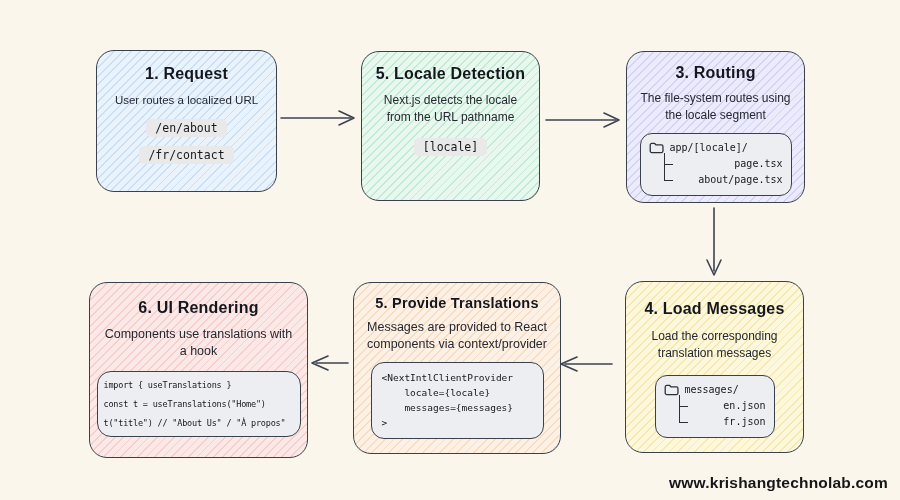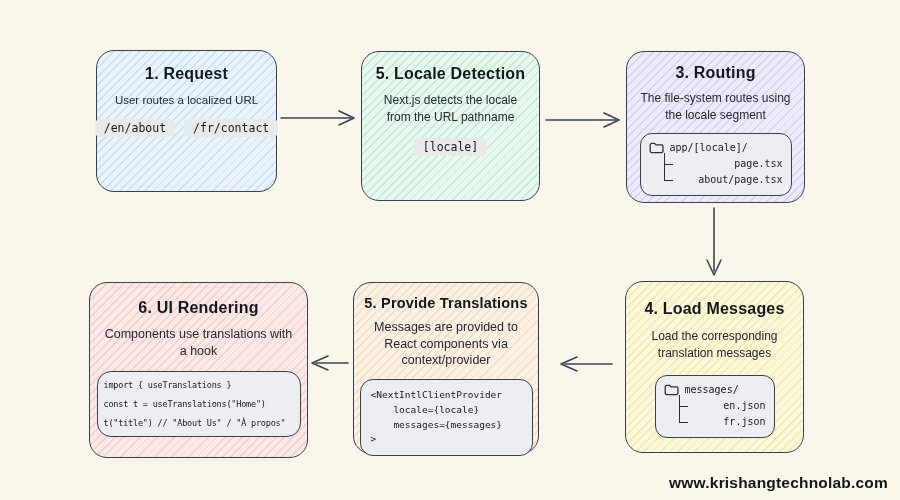--- a/index.html
+++ b/index.html
@@ -26,26 +26,26 @@
   .innerbox {
     box-sizing:border-box; background:#EDEEF1; border:1.5px solid #3a414d;
     border-radius:12px; text-align:left;
     font-family:"DejaVu Sans Mono", monospace; color:#15171b;
   }
   
   .card1 { left:96px;  top:50px;  width:181px; height:142px; padding-top:14px; }
   .card2 { left:361px; top:51px;  width:179px; height:150px; padding-top:13px; }
   .card3 { left:626px; top:51px;  width:179px; height:152px; }
   .card4 { left:625px; top:281px; width:179px; height:172px; padding-top:18px; }
-  .card5 { left:353px; top:282px; width:186px; height:172px; }
+  .card5 { left:353px; top:282px; width:208px; height:172px; }
   .card6 { left:89px;  top:282px; width:219px; height:176px; padding-top:16px; }
   .card5 .card-title { font-size:14.5px; }
   .card1 .card-title { margin-bottom:10px; }
   .card1 .card-desc  { font-size:11.5px; margin-bottom:10px; }
-  .chip-stack { display:flex; flex-direction:row; gap:9px; align-items:center; }
+  .chip-stack { display:flex; flex-direction:column; gap:9px; align-items:center; }
   .card2 .card-title { margin-bottom:9px; }
   .card2 .card-desc  { margin-bottom:13px; }
   .card3 .card-title { margin-bottom:8px; }
   .card3 .card-desc  { margin-bottom:10px; }
   .card4 .card-title { margin-bottom:10px; }
   .card4 .card-desc  { margin-bottom:14px; }
   .card5 .card-title { margin-bottom:7px; }
   .card5 .card-desc  { font-size:12.5px; margin-bottom:10px; }
   .card6 .card-title { margin-bottom:9px; }
   .card6 .card-desc  { font-size:12.5px; margin-bottom:11px; }

